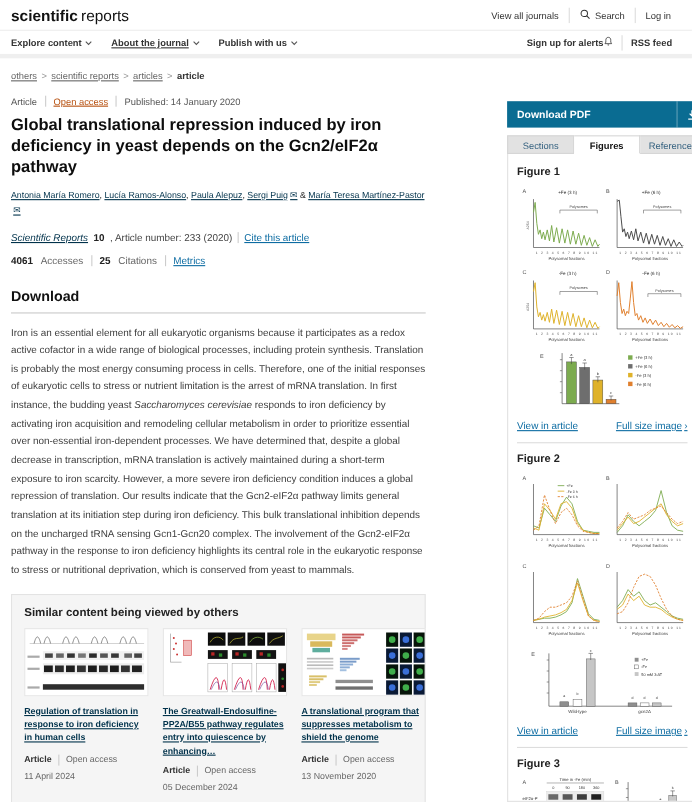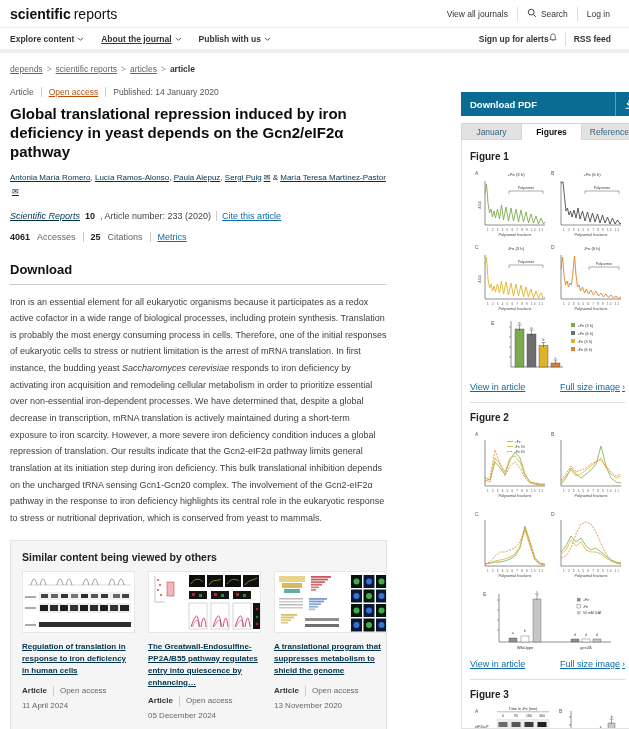--- a/index.html
+++ b/index.html
@@ -145,21 +145,21 @@
             </svg></span>
       </a>
       <div class="hsep"></div>
       <a class="hitem">RSS feed</a>
     </div>
   </nav>
 
   <div class="left-col">
 
     <div class="breadcrumb">
-      <a>depends</a><span class="crumb-sep">&gt;</span><a>scientific reports</a><span class="crumb-sep">&gt;</span><a>articles</a><span class="crumb-sep">&gt;</span><span class="crumb-current">article</span>
+      <a>others</a><span class="crumb-sep">&gt;</span><a>scientific reports</a><span class="crumb-sep">&gt;</span><a>articles</a><span class="crumb-sep">&gt;</span><span class="crumb-current">article</span>
     </div>
 
     <div class="meta-row">
       <span>Article</span>
       <div class="vbar"></div>
       <a class="open-access">Open access</a>
       <div class="vbar"></div>
       <span>Published: 14 January 2020</span>
     </div>
 
@@ -360,21 +360,21 @@
       <span class="dl-label">Download PDF</span>
       <span class="dl-iconbox">
         <svg width="10" height="11" viewBox="0 0 12 12">
             <path d="M6 1v6M3.5 4.5L6 7l2.5-2.5" stroke="#fff" stroke-width="1.3" fill="none"></path>
             <path d="M2 10.5h8" stroke="#fff" stroke-width="1.3"></path>
           </svg>
       </span>
     </button>
 
     <div class="tabs">
-      <div class="tab">January</div>
+      <div class="tab">Sections</div>
       <div class="tab active">Figures</div>
       <div class="tab">References</div>
     </div>
 
     <div class="fig-panel">
 
       <div class="fig-section">
         <h4>Figure 1</h4>
         <svg class="figsvg" width="150" height="212" viewBox="0 0 150 212">
 

